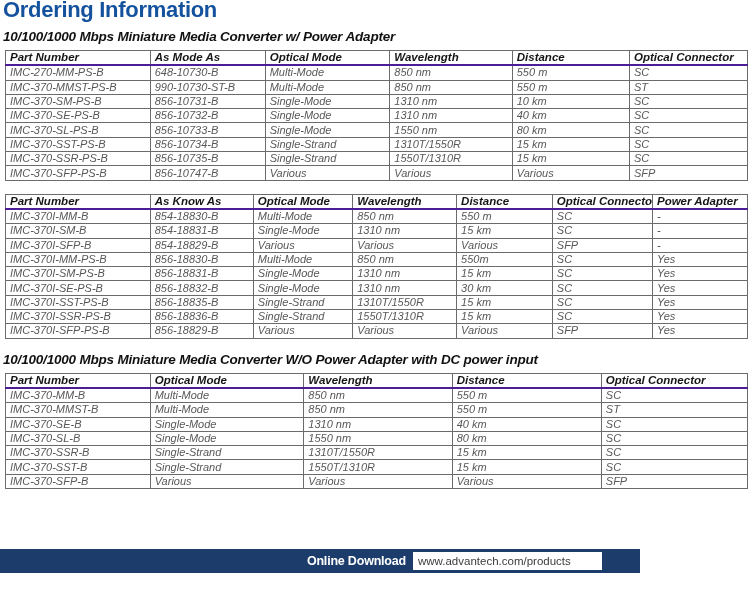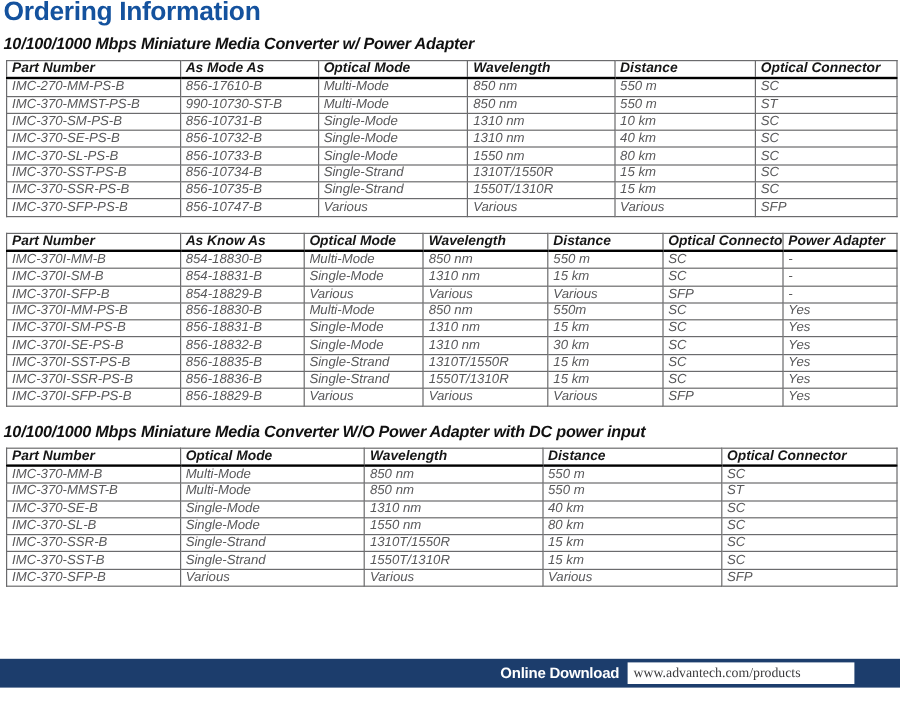--- a/index.html
+++ b/index.html
@@ -26,40 +26,40 @@
     font-size:11px;color:#58585A;
   }
   table.info th, table.info td{
     border:1px solid #6b6b6d;
     padding:0 4px;height:13.3px;
     text-align:left;overflow:hidden;white-space:nowrap;
     font-weight:normal;line-height:13px;
   }
   table.info th{
     color:#161616;font-weight:bold;
-    border-bottom:2px solid #000000;
+    border-bottom:2px solid #4c1d95;
     font-size:11.5px;
     margin-top:20px;
   }
   .footer-bar{
-    position:absolute;left:0;top:549px;width:750px;height:24px;
+    position:absolute;left:0;top:549px;width:640px;height:24px;
     background:#1C3D6C;
     display:flex;align-items:center;justify-content:flex-end;
   }
   .footer-label{
     color:#ffffff;font-weight:bold;font-size:12.5px;
     margin-right:7px;letter-spacing:-0.2px;
   }
   .footer-url-box{
     width:184px;height:18px;background:#ffffff;
     display:flex;align-items:center;
     padding-left:5px;margin-right:38px;
   }
   .footer-url{
-    color:#3c3c3e;font-size:11.5px;text-decoration:none;font-family:Liberation Serif, serif;
+    color:#3c3c3e;font-size:11.5px;text-decoration:none;
   }
 </style>
 </head>
 <body>
 
 <h1 class="page-title">Ordering Information</h1>
 
 <div id="tables-host">
     <div class="sec first">
       <div class="sec-caption">10/100/1000 Mbps Miniature Media Converter w/ Power Adapter</div>
@@ -78,21 +78,21 @@
             <th>As Mode As</th>
             <th>Optical Mode</th>
             <th>Wavelength</th>
             <th>Distance</th>
             <th>Optical Connector</th>
           </tr>
         </thead>
         <tbody>
           <tr>
             <td>IMC-270-MM-PS-B</td>
-            <td>856-17610-B</td>
+            <td>648-10730-B</td>
             <td>Multi-Mode</td>
             <td>850 nm</td>
             <td>550 m</td>
             <td>SC</td>
           </tr>
           <tr>
             <td>IMC-370-MMST-PS-B</td>
             <td>990-10730-ST-B</td>
             <td>Multi-Mode</td>
             <td>850 nm</td>

